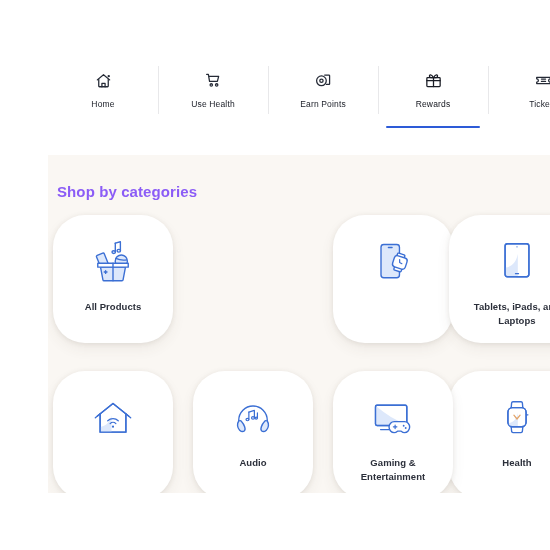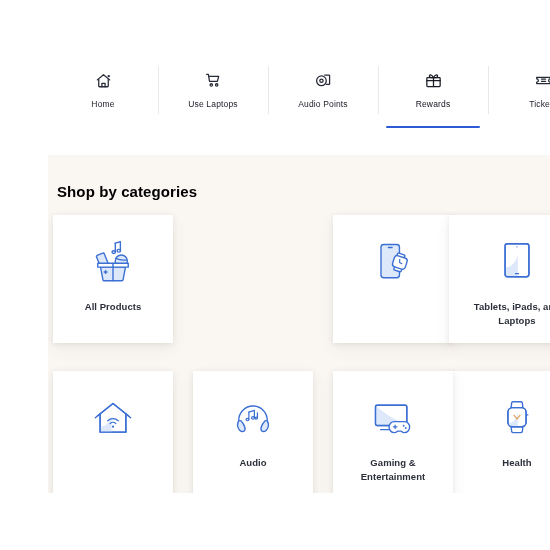--- a/index.html
+++ b/index.html
@@ -46,35 +46,36 @@
   .tab.active .tab-underline { background: #2d5bd7; }
 
   
   .catsection {
     position: absolute; left: 0; top: 155px; width: 550px; height: 338px;
     background: #faf7f3;
     overflow: hidden;
   }
   .cat-title {
     position: absolute; left: 9px; top: 28px;
-    font-size: 15px; font-weight: 700; color: #000000; letter-spacing: .1px;
+    font-size: 15px; font-weight: 700; color: #8b5cf6; letter-spacing: .1px;
   }
   .cards-wrap {
     position: absolute; left: 0; top: 60px; width: 550px;
   }
   .card-row {
     position: relative; height: 128px; margin-bottom: 28px;
   }
   .card {
     position: absolute; top: 0; height: 128px;
     background: #ffffff;
     box-shadow: 0 1px 5px rgba(80,65,45,0.10), 0 6px 14px rgba(90,72,50,0.07);
     display: flex; flex-direction: column; align-items: center; justify-content: flex-start;
     cursor: pointer;
     overflow: hidden;
+    border-radius: 32px;
   }
   .card .card-icon {
     height: 56px; margin-top: 20px;
     display: flex; align-items: center; justify-content: center;
   }
   .card .card-label {
     margin-top: 9px; width: 104px;
     text-align: center; font-size: 9.5px; font-weight: 700; color: #2b2f3a;
     line-height: 1.45; letter-spacing: .05px;
   }
@@ -108,33 +109,33 @@
       </div>
 
       <div class="tab">
         <span class="tab-icon">
           <svg width="19" height="19" viewBox="0 0 24 24" fill="none" stroke="#252a36" stroke-width="1.6" stroke-linecap="round" stroke-linejoin="round">
             <path d="M3.4 4.4h2.1l1.5 8.6h9.9l1.6-6.1H6.3"></path>
             <circle cx="9.2" cy="17.6" r="1.5"></circle>
             <circle cx="16" cy="17.6" r="1.5"></circle>
           </svg>
         </span>
-        <span class="tab-label">Use Laptops</span>
+        <span class="tab-label">Use Health</span>
         <span class="tab-underline"></span>
       </div>
 
       <div class="tab">
         <span class="tab-icon">
           <svg width="19" height="19" viewBox="0 0 24 24" fill="none" stroke="#252a36" stroke-width="1.6" stroke-linecap="round" stroke-linejoin="round">
             <path d="M13.5 5.2h5.4a.8.8 0 0 1 .8.8v10.1a.8.8 0 0 1-.8.8h-3.1"></path>
             <circle cx="9.4" cy="12.4" r="6.1"></circle>
             <circle cx="9.4" cy="12.4" r="2.1"></circle>
           </svg>
         </span>
-        <span class="tab-label">Audio Points</span>
+        <span class="tab-label">Earn Points</span>
         <span class="tab-underline"></span>
       </div>
 
       <div class="tab active">
         <span class="tab-icon">
           <svg width="19" height="19" viewBox="0 0 24 24" fill="none" stroke="#1a1d26" stroke-width="1.6" stroke-linecap="round" stroke-linejoin="round">
             <rect x="3.6" y="8.4" width="16.8" height="11.2" rx="1"></rect>
             <path d="M3.6 12.2h16.8"></path>
             <path d="M12 8.4v11.2"></path>
             <path d="M12 8.4c-1.6-2.6-2.9-3.7-4.1-3.4-1.2.3-1.4 2-.3 2.8.9.7 2.4.8 4.4.6z"></path>

